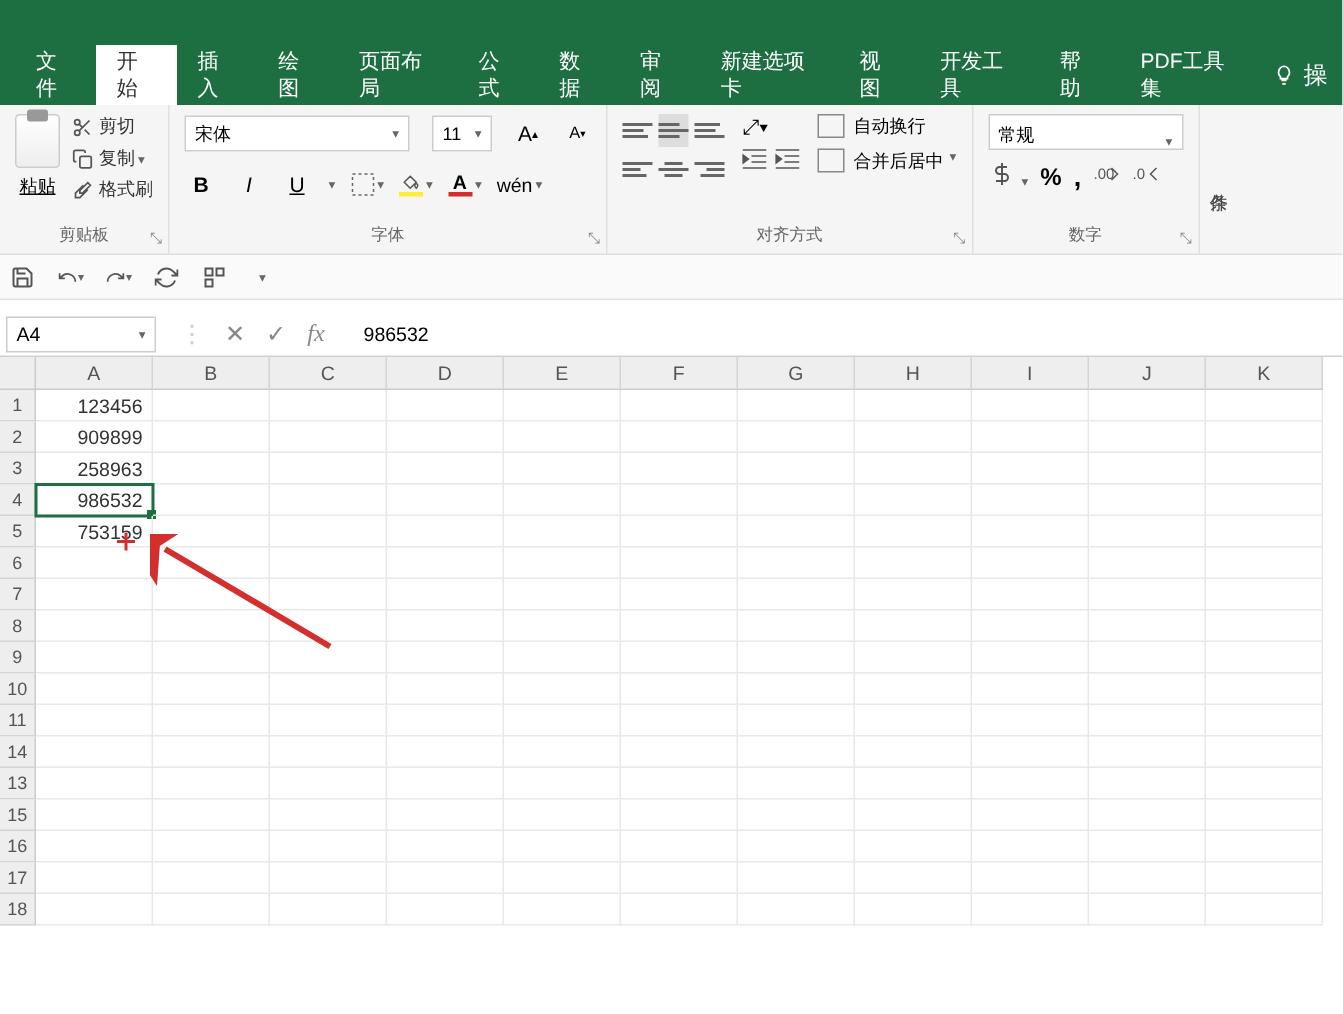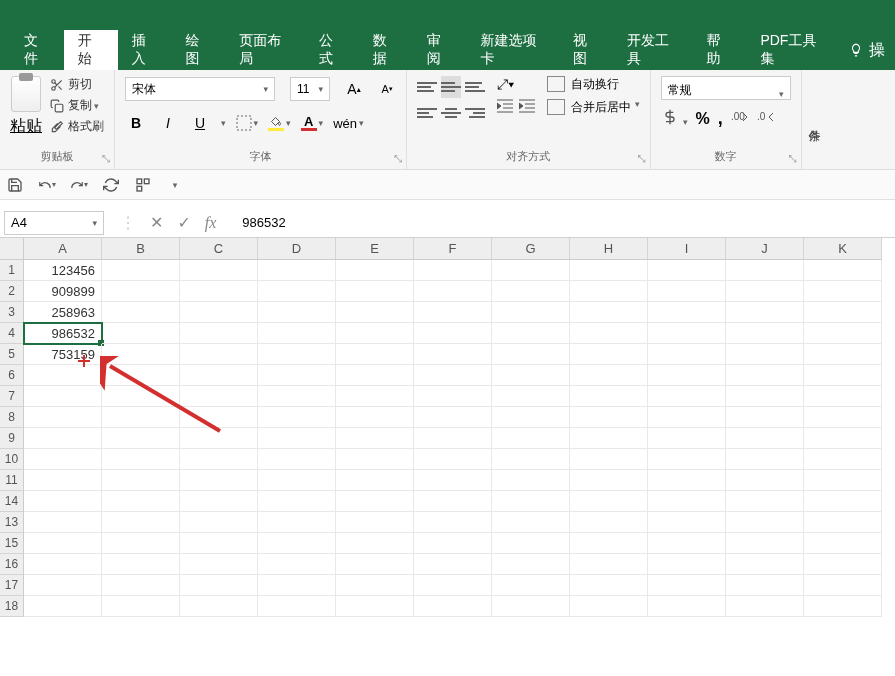--- a/index.html
+++ b/index.html
@@ -19,21 +19,21 @@
 .ribbon { height: 100px; background: #f5f5f5; border-bottom: 1px solid #ddd; display: flex; }
 .group { border-right: 1px solid #e0e0e0; padding: 6px 10px 4px 10px; display: flex; flex-direction: column; position: relative; }
 .group-content { flex: 1; display: flex; }
 .group-label { font-size: 11px; color: #666; text-align: center; padding-top: 4px; height: 20px; }
 .group-dialog { position: absolute; bottom: 4px; right: 4px; font-size: 10px; color: #888; }
 
 
 .clipboard-paste { display: flex; flex-direction: column; align-items: center; margin-right: 8px; }
 .paste-icon { width: 30px; height: 36px; background: linear-gradient(#fff,#eee); border: 1px solid #ccc; border-radius: 3px; position: relative; }
 .paste-icon::before { content:""; position:absolute; top:-4px; left:50%; transform:translateX(-50%); width:14px; height:8px; background:#999; border-radius:2px; }
-.paste-label { font-size: 16px; margin-top: 4px; text-decoration: underline; }
+.paste-label { font-size: 12px; margin-top: 4px; text-decoration: underline; }
 .clipboard-side { display: flex; flex-direction: column; gap: 4px; }
 .side-btn { display: flex; align-items: center; font-size: 12px; color: #333; }
 .side-btn .mini-icon { width: 14px; height: 14px; margin-right: 4px; }
 
 
 .font-top { display: flex; gap: 15px; align-items: center; height: 26px; }
 .combo { border: 1px solid #ccc; background: #fff; height: 24px; display: flex; align-items: center; padding: 0 6px; font-size: 12px; }
 .combo.font-name { width: 150px; }
 .combo.font-size { width: 40px; }
 .combo-arrow { margin-left: auto; font-size: 9px; color: #666; }

